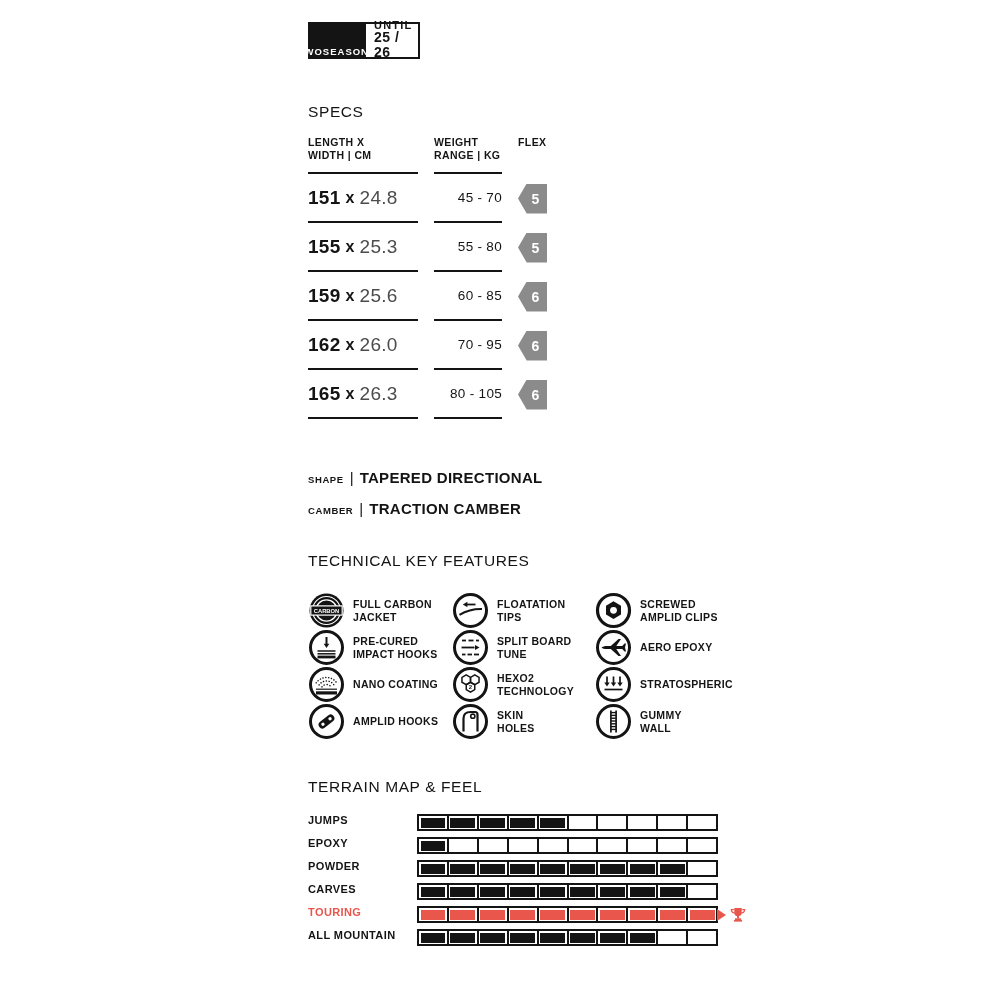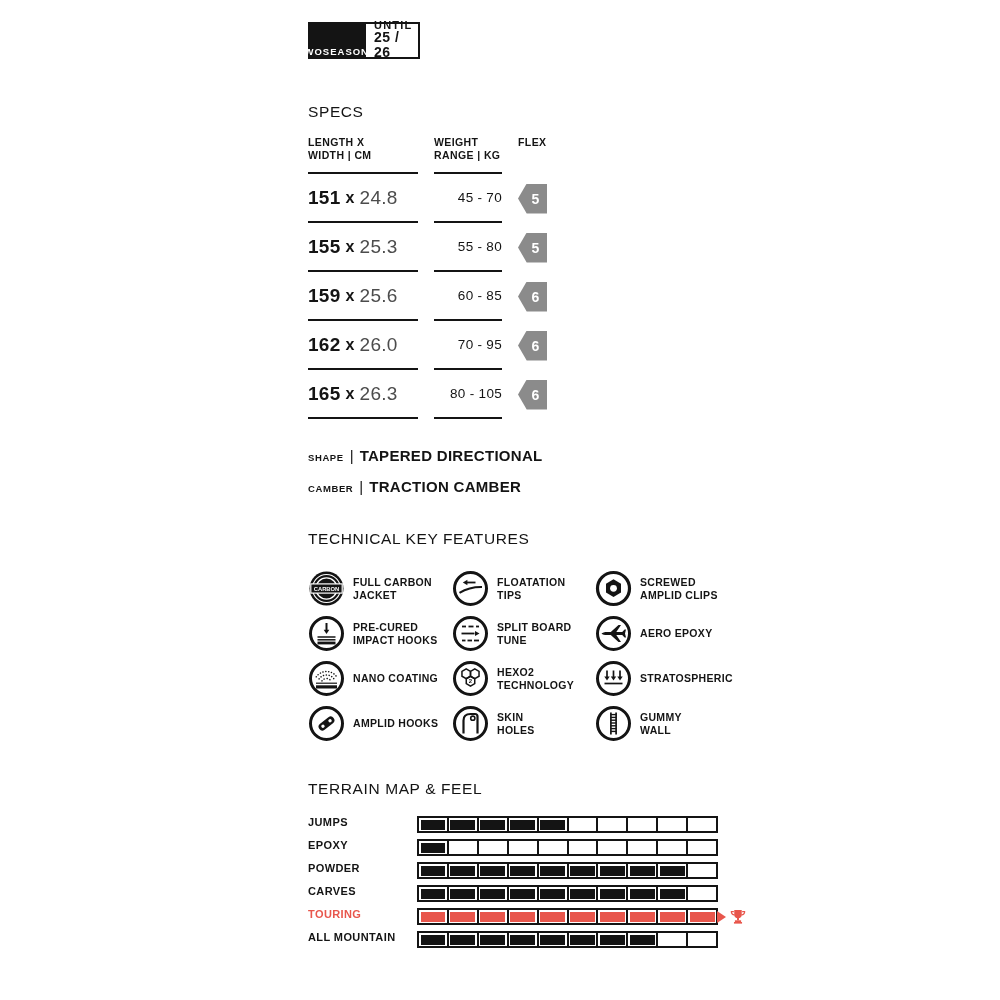--- a/index.html
+++ b/index.html
@@ -33,29 +33,29 @@
   .c-length{width:110px;height:100%;display:flex;align-items:center;border-bottom:2px solid var(--ink)}
   .len-main{font-size:19px;font-weight:700;letter-spacing:0.3px}
   .len-sep{font-size:16px;font-weight:700;margin:0 5px}
   .len-width{font-size:19px;font-weight:400;color:var(--dim);letter-spacing:0.3px}
   .c-weight{width:68px;margin-left:16px;height:100%;display:flex;align-items:center;justify-content:flex-end;border-bottom:2px solid var(--ink);font-size:13.5px;letter-spacing:0.3px}
   .c-flex{margin-left:16px}
   .flex-tag{width:29px;height:30px;background:var(--flex-badge);clip-path:polygon(0 50%,30% 0,100% 0,100% 100%,30% 100%);display:flex;align-items:center;justify-content:center;padding-left:6px;color:#fff;font-size:14px;font-weight:700}
 
   
   .kv{display:flex;align-items:baseline}
-  .kv-shape{margin-top:28px}
+  .kv-shape{margin-top:50px}
   .kv-camber{margin-top:14px}
   .kv-label{font-size:9.5px;font-weight:700;letter-spacing:0.6px}
   .kv-pipe{font-size:15px;font-weight:400;margin:0 6px}
   .kv-value{font-size:15px;font-weight:700;letter-spacing:0.3px}
 
   
   .features-title{margin-top:36px}
-  .feat-grid{display:grid;grid-template-columns:144px 143px 1fr;row-gap:8px;margin-top:23px}
+  .feat-grid{display:grid;grid-template-columns:144px 143px 1fr;row-gap:0;margin-top:23px}
   .feat{display:flex;align-items:center;height:37px}
   .ficon{width:37px;height:37px;flex:0 0 37px}
   .flabel{margin-left:8px;font-size:10.5px;font-weight:700;letter-spacing:0.3px;line-height:13px}
   .flabel span{display:block}
   .icon-text{font-family:"Liberation Sans",sans-serif;font-weight:700}
 
   
   .terrain-title{margin-top:39px}
   .terrain-rows{margin-top:19px}
   .t-row{display:flex;align-items:flex-start;height:23px}

